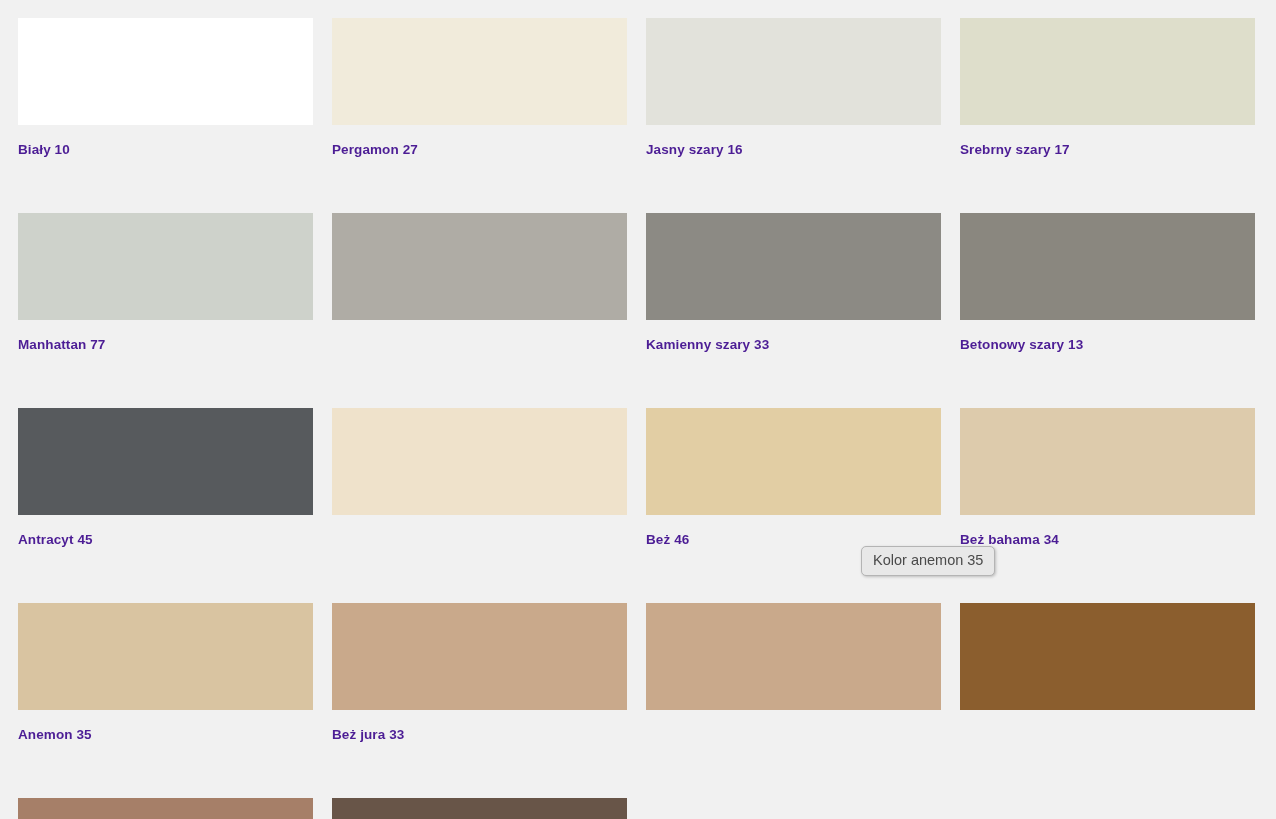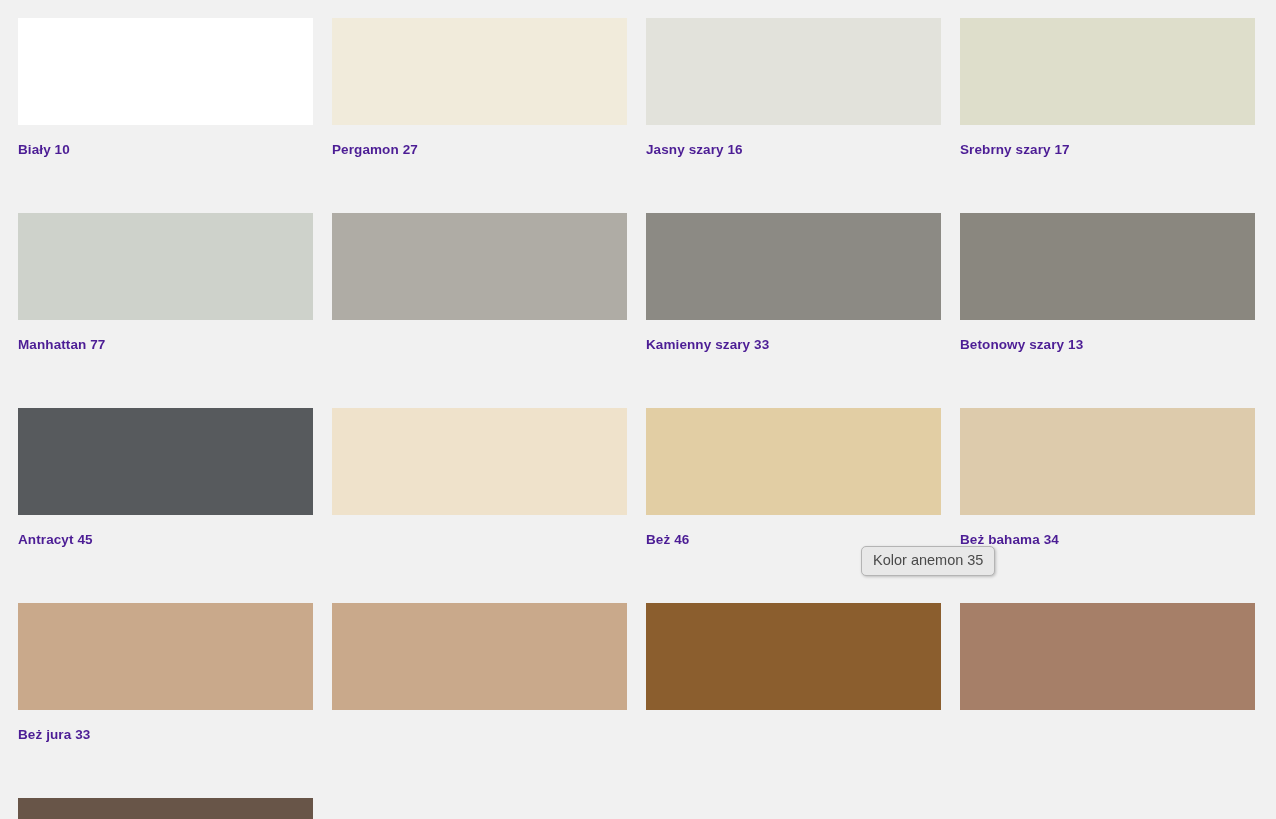--- a/index.html
+++ b/index.html
@@ -114,20 +114,24 @@
     </div>
     <div class="color-card">
       <div class="color-swatch" style="background: rgb(226, 206, 164);"></div>
       <span class="color-label">Beż 46</span>
     </div>
     <div class="color-card">
       <div class="color-swatch" style="background: rgb(221, 203, 172);"></div>
       <span class="color-label">Beż bahama 34</span>
     </div>
     <div class="color-card">
+      <div class="color-swatch" style="background: rgb(217, 196, 161);"></div>
+      <span class="color-label">Anemon 35</span>
+    </div>
+    <div class="color-card">
       <div class="color-swatch" style="background: rgb(201, 169, 139);"></div>
       <span class="color-label">Beż jura 33</span>
     </div>
     <div class="color-card">
       <div class="color-swatch" style="background: rgb(201, 169, 139);"></div>
     </div>
     <div class="color-card">
       <div class="color-swatch" style="background: rgb(139, 94, 46);"></div>
     </div>
     <div class="color-card">

